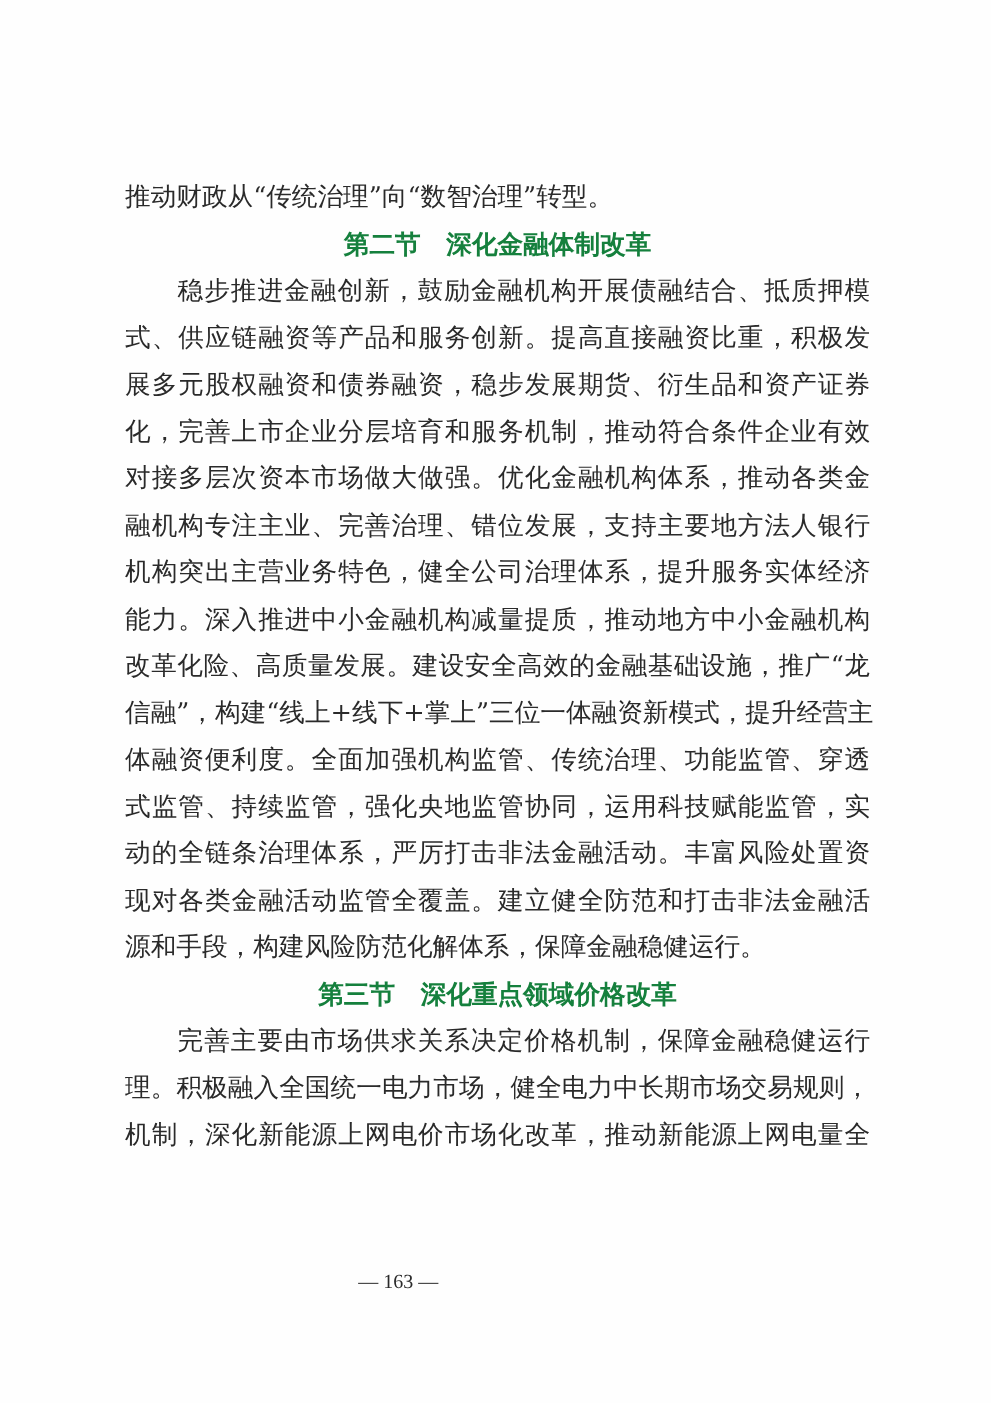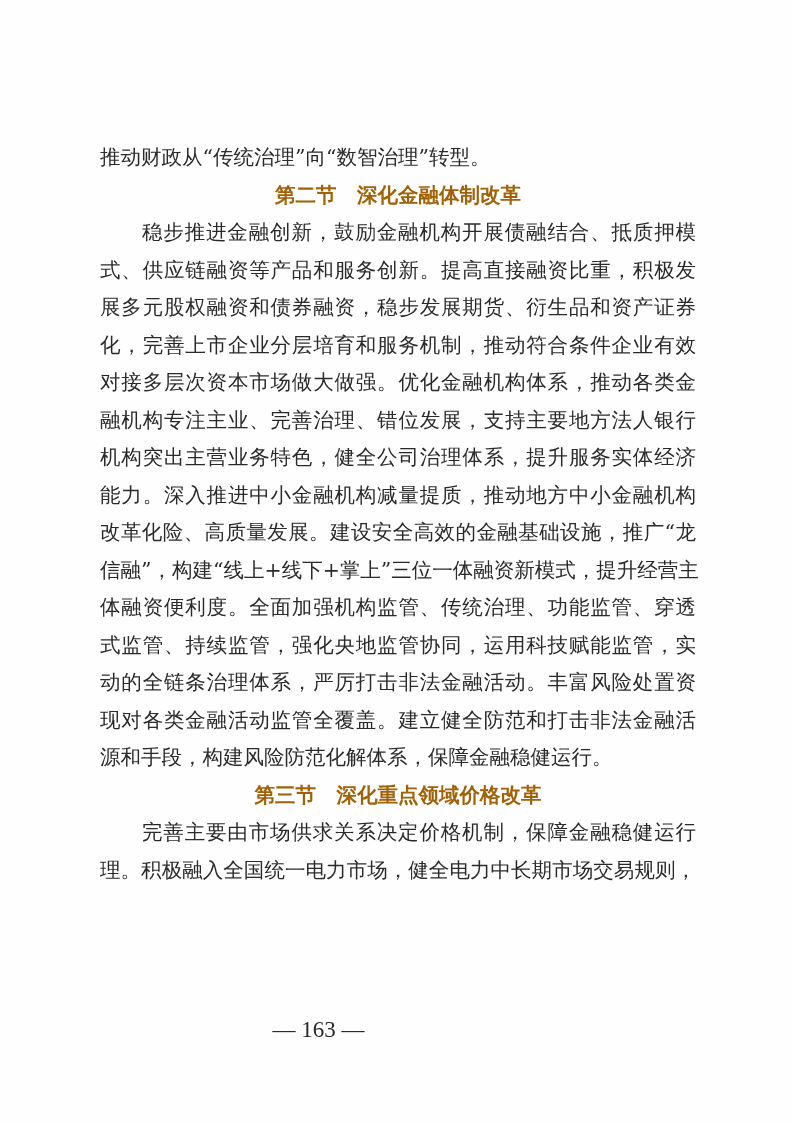--- a/index.html
+++ b/index.html
@@ -12,25 +12,25 @@
   }
   .line {
     height: 37.5px; line-height: 37.5px; font-size: 20.5px;
     white-space: nowrap; text-align: justify; text-align-last: justify;
     letter-spacing: 0;
   }
   .line.last { text-align-last: left; }
   .line.indent { padding-left: 42px; }
   .heading {
     height: 37.5px; line-height: 37.5px; font-size: 20.5px; font-weight: bold;
-    text-align: center; color: #a16207; white-space: pre;
+    text-align: center; color: #15803d; white-space: pre;
   }
   .footer {
     position: absolute; left: 0; width: 637px; top: 1017px; text-align: center;
-    font-family: "Liberation Serif", "DejaVu Serif", serif; font-size: 23px; color: #2a2a2a;
+    font-family: "Liberation Serif", "DejaVu Serif", serif; font-size: 16px; color: #2a2a2a;
   }
 </style>
 </head>
 <body>
 
 <div class="page">
   <div class="content">
     <div class="line last">推动财政从“传统治理”向“数智治理”转型。</div>
 
     <div class="heading">第二节　深化金融体制改革</div>
@@ -49,17 +49,18 @@
       <div class="line">式监管、持续监管，强化央地监管协同，运用科技赋能监管，实</div>
       <div class="line">动的全链条治理体系，严厉打击非法金融活动。丰富风险处置资</div>
       <div class="line">现对各类金融活动监管全覆盖。建立健全防范和打击非法金融活</div>
       <div class="line last">源和手段，构建风险防范化解体系，保障金融稳健运行。</div>
     </div>
 
     <div class="heading">第三节　深化重点领域价格改革</div>
     <div>
       <div class="line indent">完善主要由市场供求关系决定价格机制，保障金融稳健运行</div>
       <div class="line">理。积极融入全国统一电力市场，健全电力中长期市场交易规则，</div>
+      <div class="line">机制，深化新能源上网电价市场化改革，推动新能源上网电量全</div>
     </div>
   </div>
 
   <div class="footer">— 163 —</div>
 </div>
 
 </body></html>

